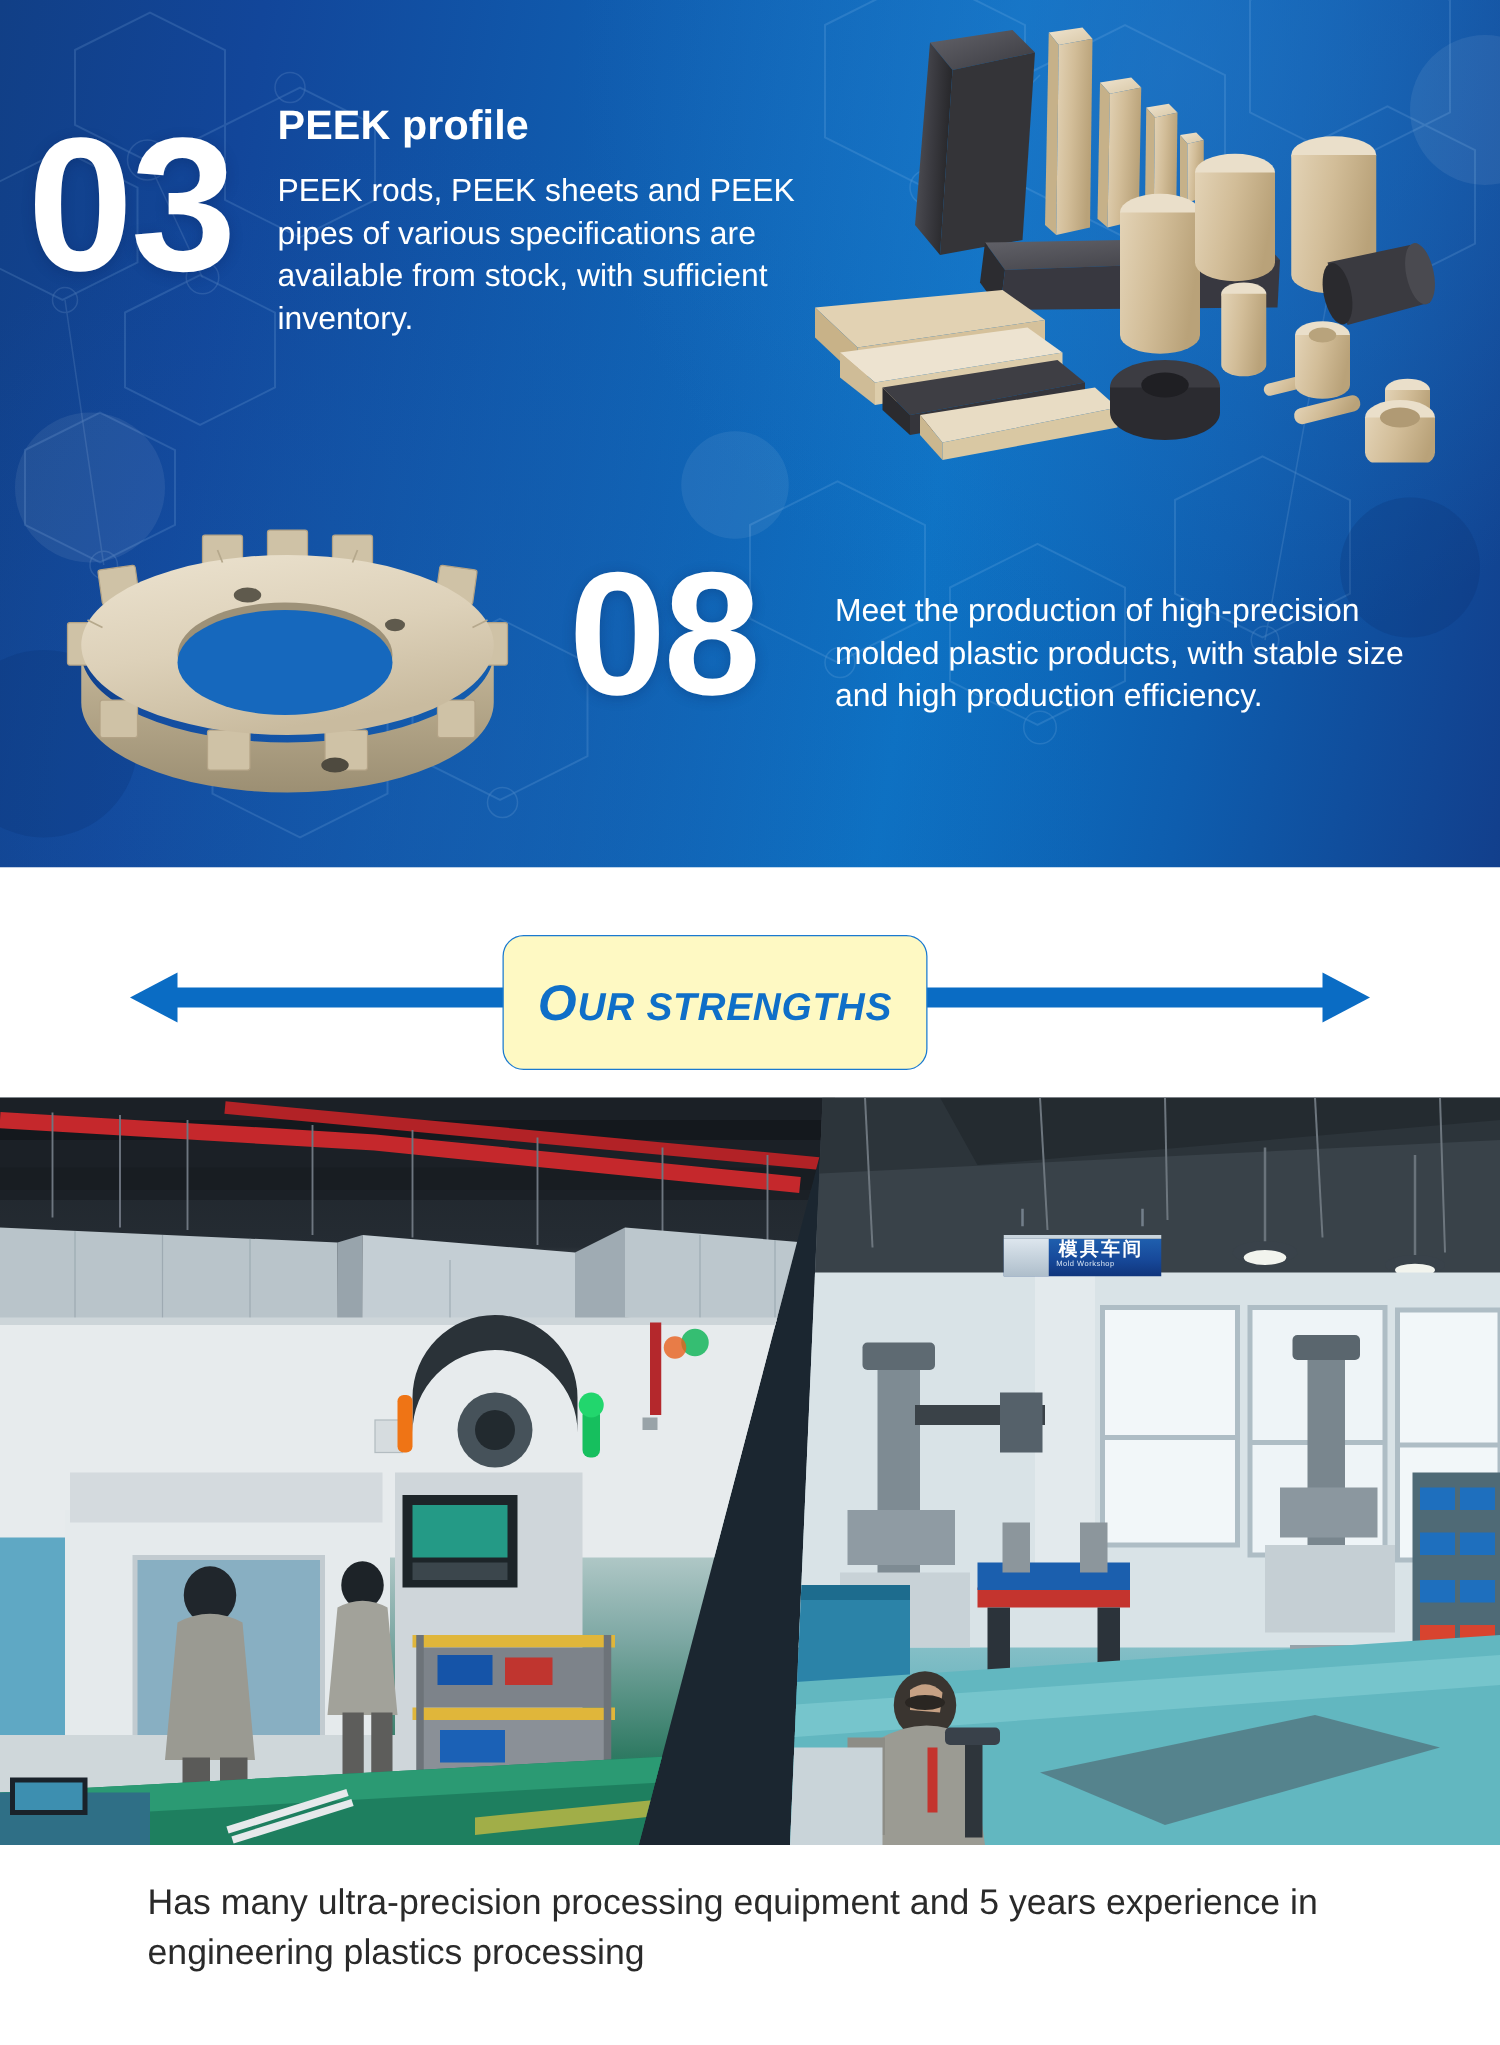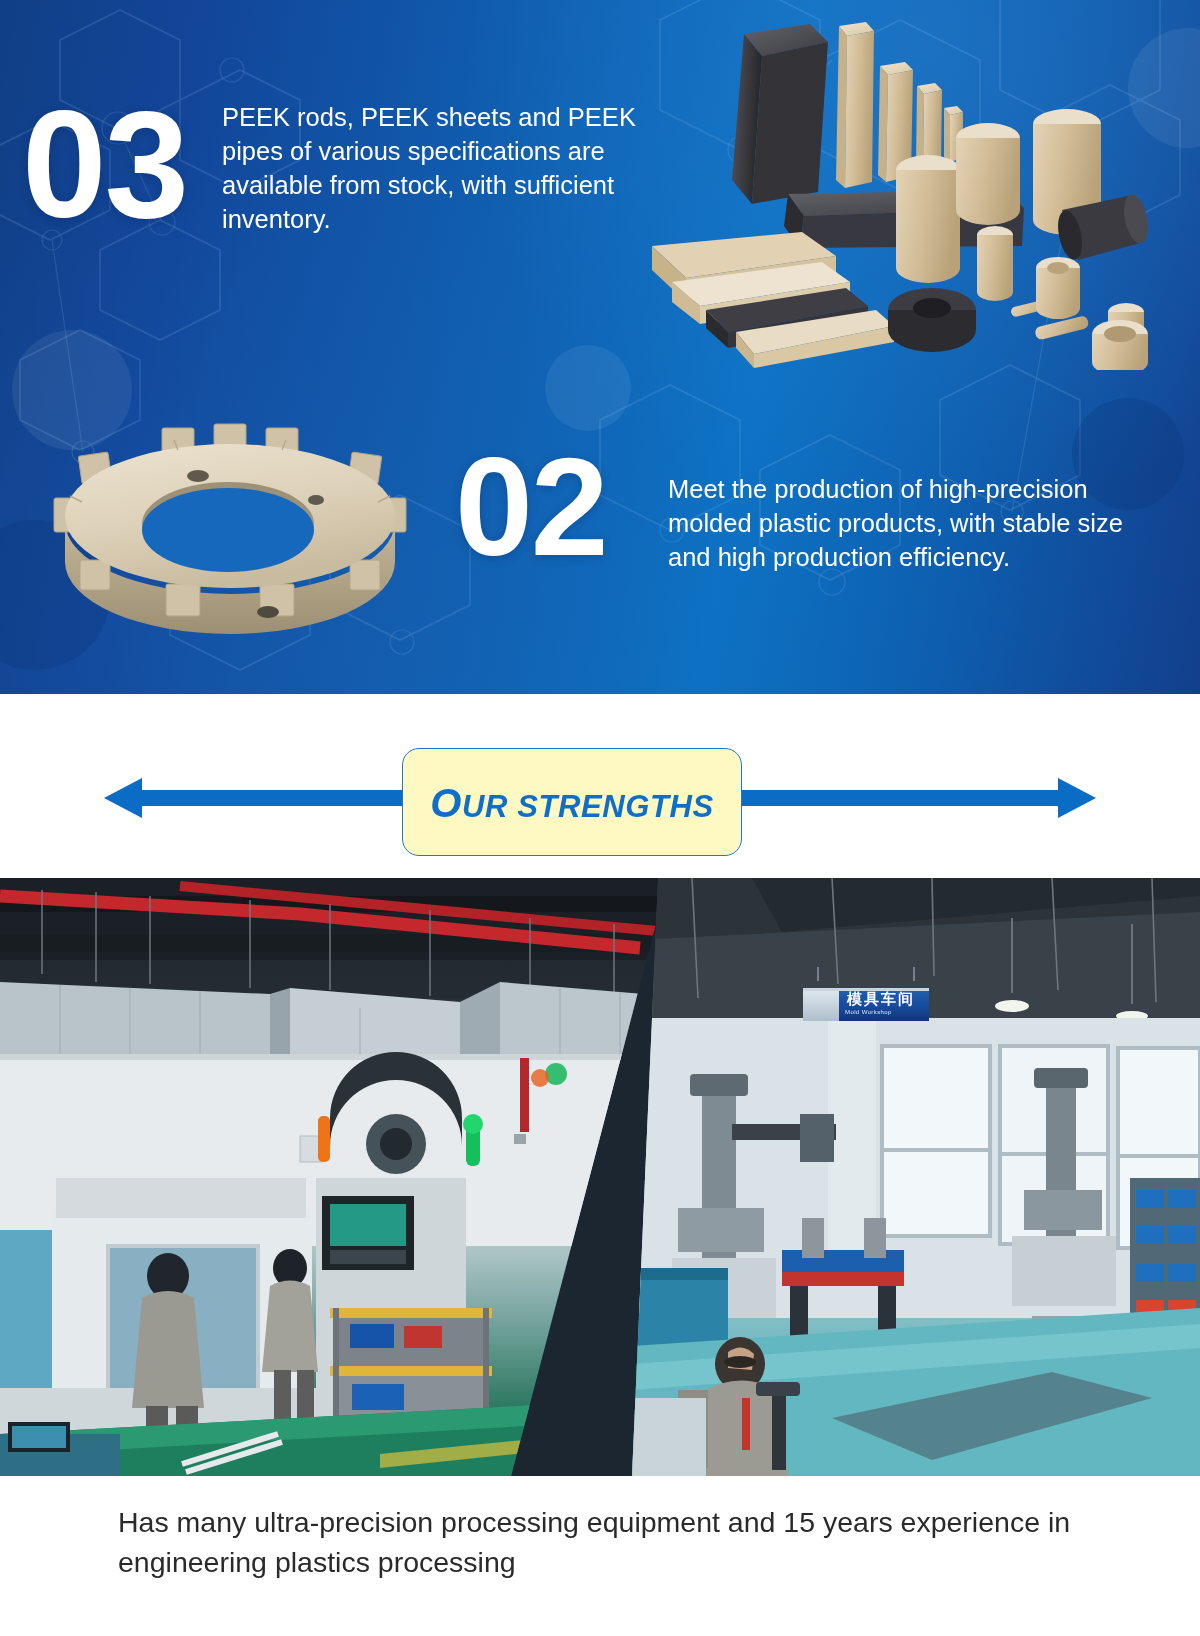--- a/index.html
+++ b/index.html
@@ -327,24 +327,25 @@
             <line x1="148" y1="-14" x2="160" y2="-20"></line>
             <line x1="-52" y1="-66" x2="-56" y2="-76"></line>
             <line x1="52" y1="-66" x2="56" y2="-76"></line>
           </g>
         </g>
       </svg>
     </div>
 
     <div class="num num03">03</div>
     <div class="blk blk03">
+      <div class="h">PEEK profile</div>
       <div class="p">PEEK rods, PEEK sheets and PEEK pipes of various specifications are available from stock, with sufficient inventory.</div>
     </div>
 
-    <div class="num num04">02</div>
+    <div class="num num04">08</div>
     <div class="blk blk04">
       <div class="p">Meet the production of high-precision molded plastic products, with stable size and high production efficiency.</div>
     </div>
   </div>
 
   <div class="band">
     <svg class="arrow-svg" width="1200" height="184" viewBox="0 0 1200 184">
       <g fill="#0a6cc4">
         <rect x="140" y="96" width="920" height="16"></rect>
         <polygon points="104,104 142,84 142,124"></polygon>
@@ -581,16 +582,16 @@
           <div class="plate"></div>
           <div class="wseg"></div>
           <div class="cn">模具车间</div>
           <div class="en">Mold Workshop</div>
         </div>
       </div>
     </div>
   </div>
 
   <div class="caption">
-    <p>Has many ultra-precision processing equipment and 15 years experience in engineering plastics processing</p>
+    <p>Has many ultra-precision processing equipment and 5 years experience in engineering plastics processing</p>
   </div>
 
 </div>
 
 </body></html>

